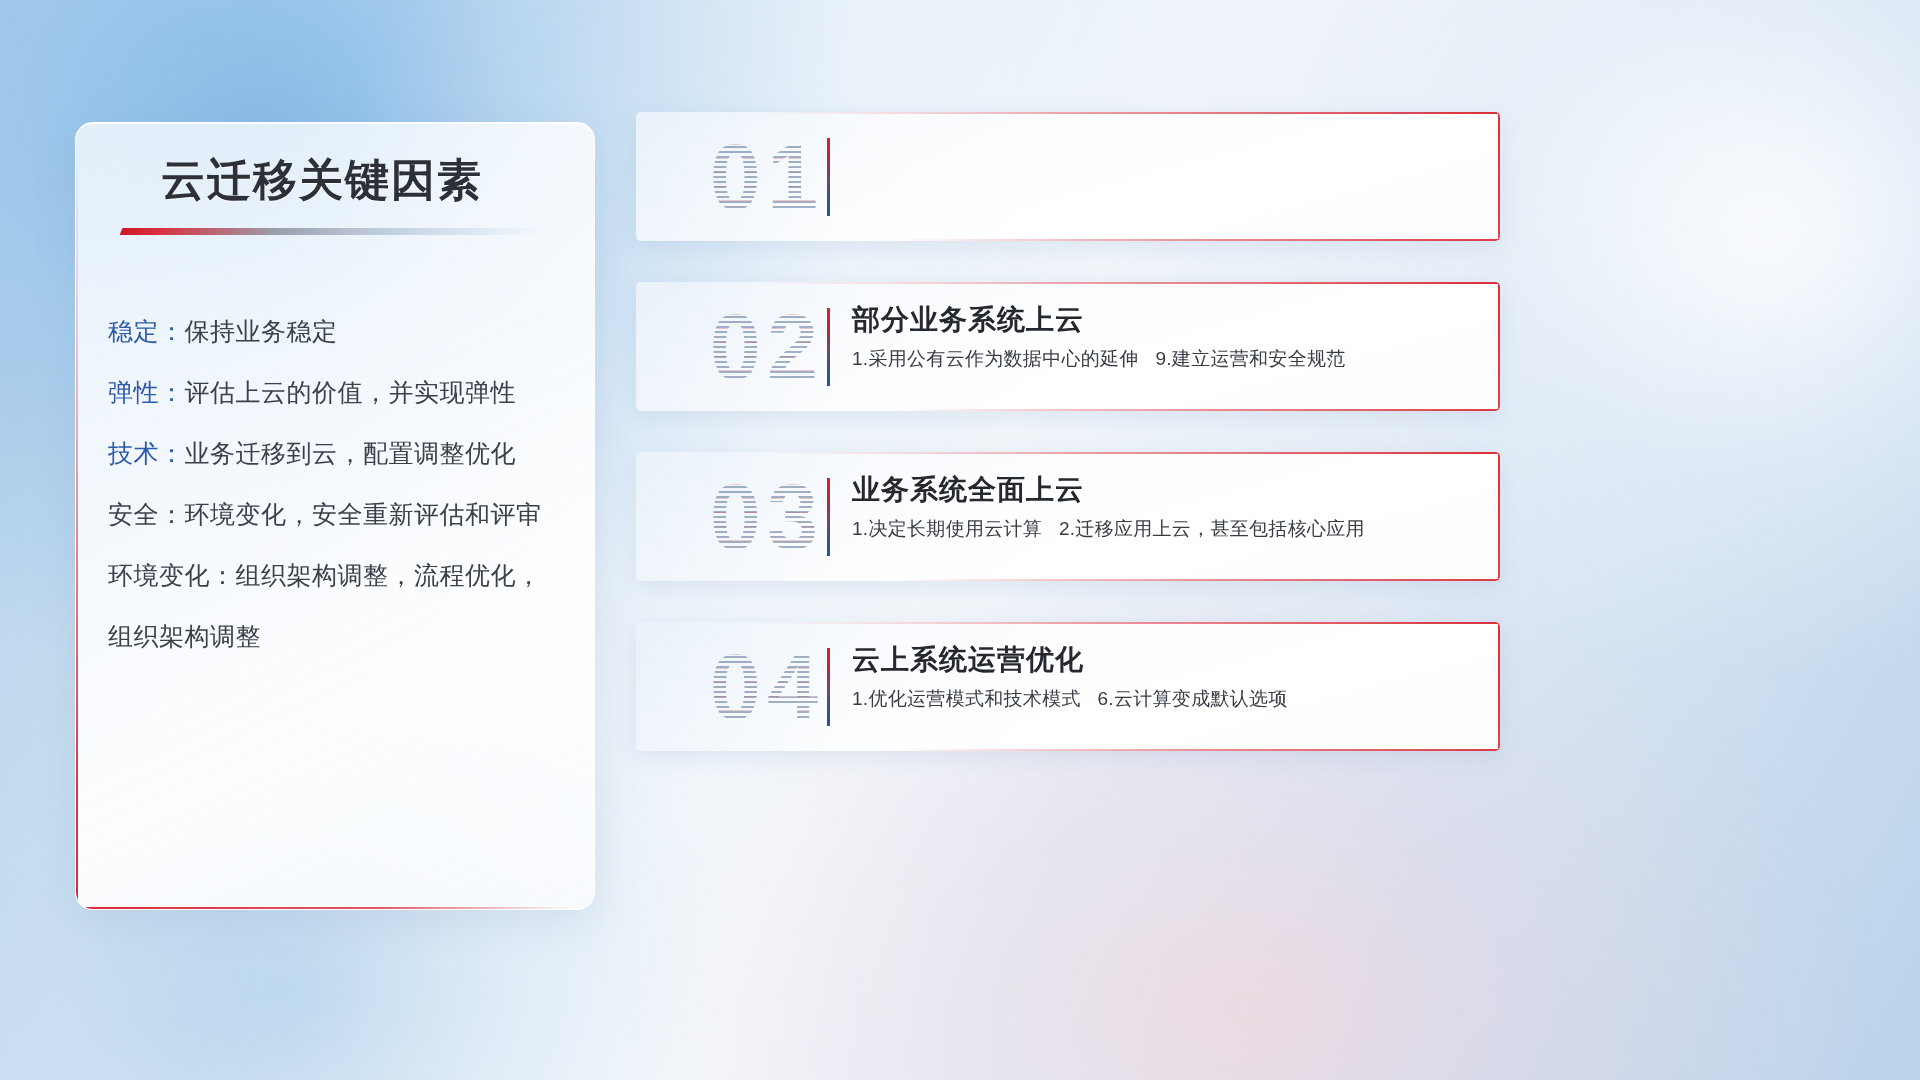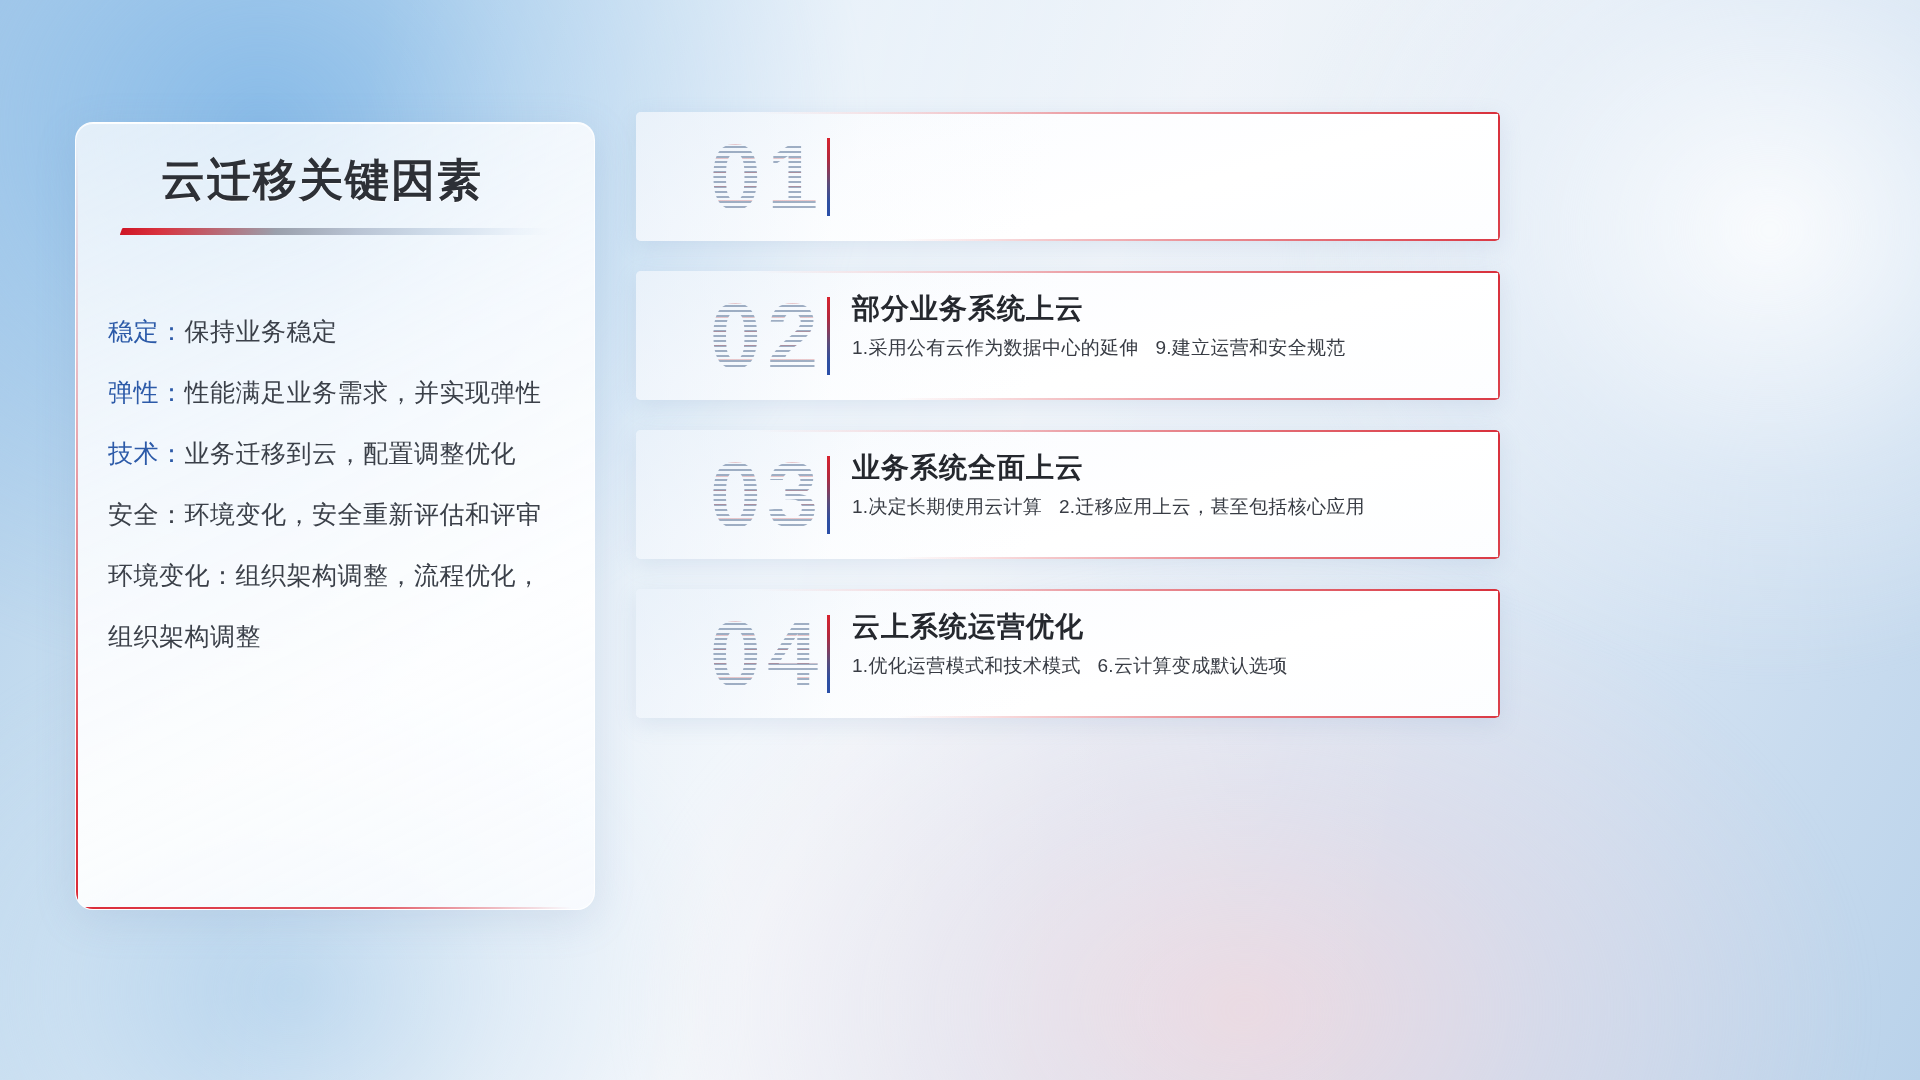--- a/index.html
+++ b/index.html
@@ -77,21 +77,21 @@
   .factor-row {
     font-size: 25px; line-height: 61px; white-space: nowrap;
     color: #3b4049; letter-spacing: 0.5px;
   }
   .factor-label { color: #2c5aa8; }
   .factor-label.dark { color: #3b4049; }
 
   
   #step-cards { position: absolute; left: 636px; top: 112px; }
   .step-card {
-    position: relative; width: 864px; height: 129px; margin-bottom: 30px;
+    position: relative; width: 864px; height: 129px; margin-bottom: 41px;
     border-radius: 5px;
     background: linear-gradient(165deg, rgba(245,249,253,0.96) 0%, rgba(252,253,255,0.99) 30%, #ffffff 62%, rgba(253,254,255,0.98) 100%);
     box-shadow: 0 6px 22px rgba(120,150,190,0.16);
     overflow: hidden;
   }
   .step-card .rail-red-top {
     position: absolute; right: 0; top: 0; height: 2px; left: 120px;
     background: linear-gradient(to right, rgba(214,36,48,0) 0%, rgba(214,36,48,0.45) 45%, rgba(214,36,48,0.95) 100%);
   }
   .step-card .rail-red-right {
@@ -159,21 +159,21 @@
   <div class="bg-sheen"></div>
 </div>
 
 <div id="left-card">
   <div class="edge-red"></div>
   <div class="edge-red-bottom"></div>
   <div id="panel-title">云迁移关键因素</div>
   <div id="title-rule"></div>
   <div id="factor-list">
       <div class="factor-row"><span class="factor-label">稳定：</span><span class="factor-text">保持业务稳定</span></div>
-      <div class="factor-row"><span class="factor-label">弹性：</span><span class="factor-text">性能满足业务需求，并实现弹性</span></div>
+      <div class="factor-row"><span class="factor-label">弹性：</span><span class="factor-text">评估上云的价值，并实现弹性</span></div>
       <div class="factor-row"><span class="factor-label">技术：</span><span class="factor-text">业务迁移到云，配置调整优化</span></div>
       <div class="factor-row"><span class="factor-label dark">安全：</span><span class="factor-text">环境变化，安全重新评估和评审</span></div>
       <div class="factor-row"><span class="factor-label dark">环境变化：</span><span class="factor-text">组织架构调整，流程优化，</span></div>
       <div class="factor-row"><span class="factor-label dark"></span><span class="factor-text">组织架构调整</span></div>
     </div>
 </div>
 
 <div id="step-cards">
     <div class="step-card">
       <div class="rail-red-top"></div>

